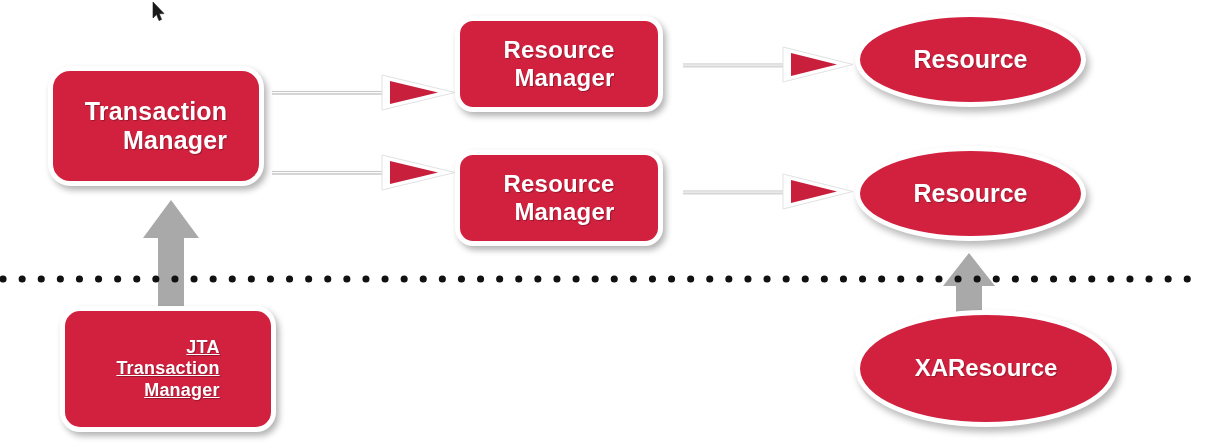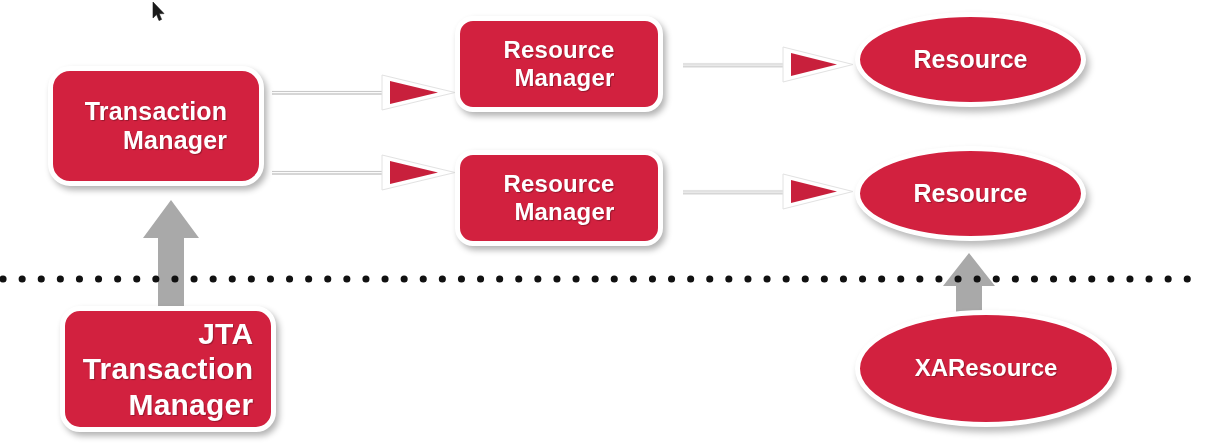--- a/index.html
+++ b/index.html
@@ -162,21 +162,21 @@
   </div>
 
   <div class="node-ellipse" style="left:855px; top:12px; width:231px; height:95px; font-size:25px;">
     <span class="node-label">Resource</span>
   </div>
 
   <div class="node-ellipse" style="left:855px; top:146px; width:231px; height:95px; font-size:25px;">
     <span class="node-label">Resource</span>
   </div>
 
-  <div class="node-box" style="left:60px; top:306px; width:216px; height:126px; font-size:30px; border-radius:20px;">
+  <div class="node-box" style="left:60px; top:306px; width:216px; height:126px; font-size:18px; border-radius:20px;text-decoration:underline;">
     <span class="node-label">JTA
 Transaction
 Manager</span>
   </div>
 
   <div class="node-ellipse" style="left:855px; top:310px; width:262px; height:117px; font-size:24px;">
     <span class="node-label">XAResource</span>
   </div>
 
   <div class="cursor" style="left:152px; top:2px;">

